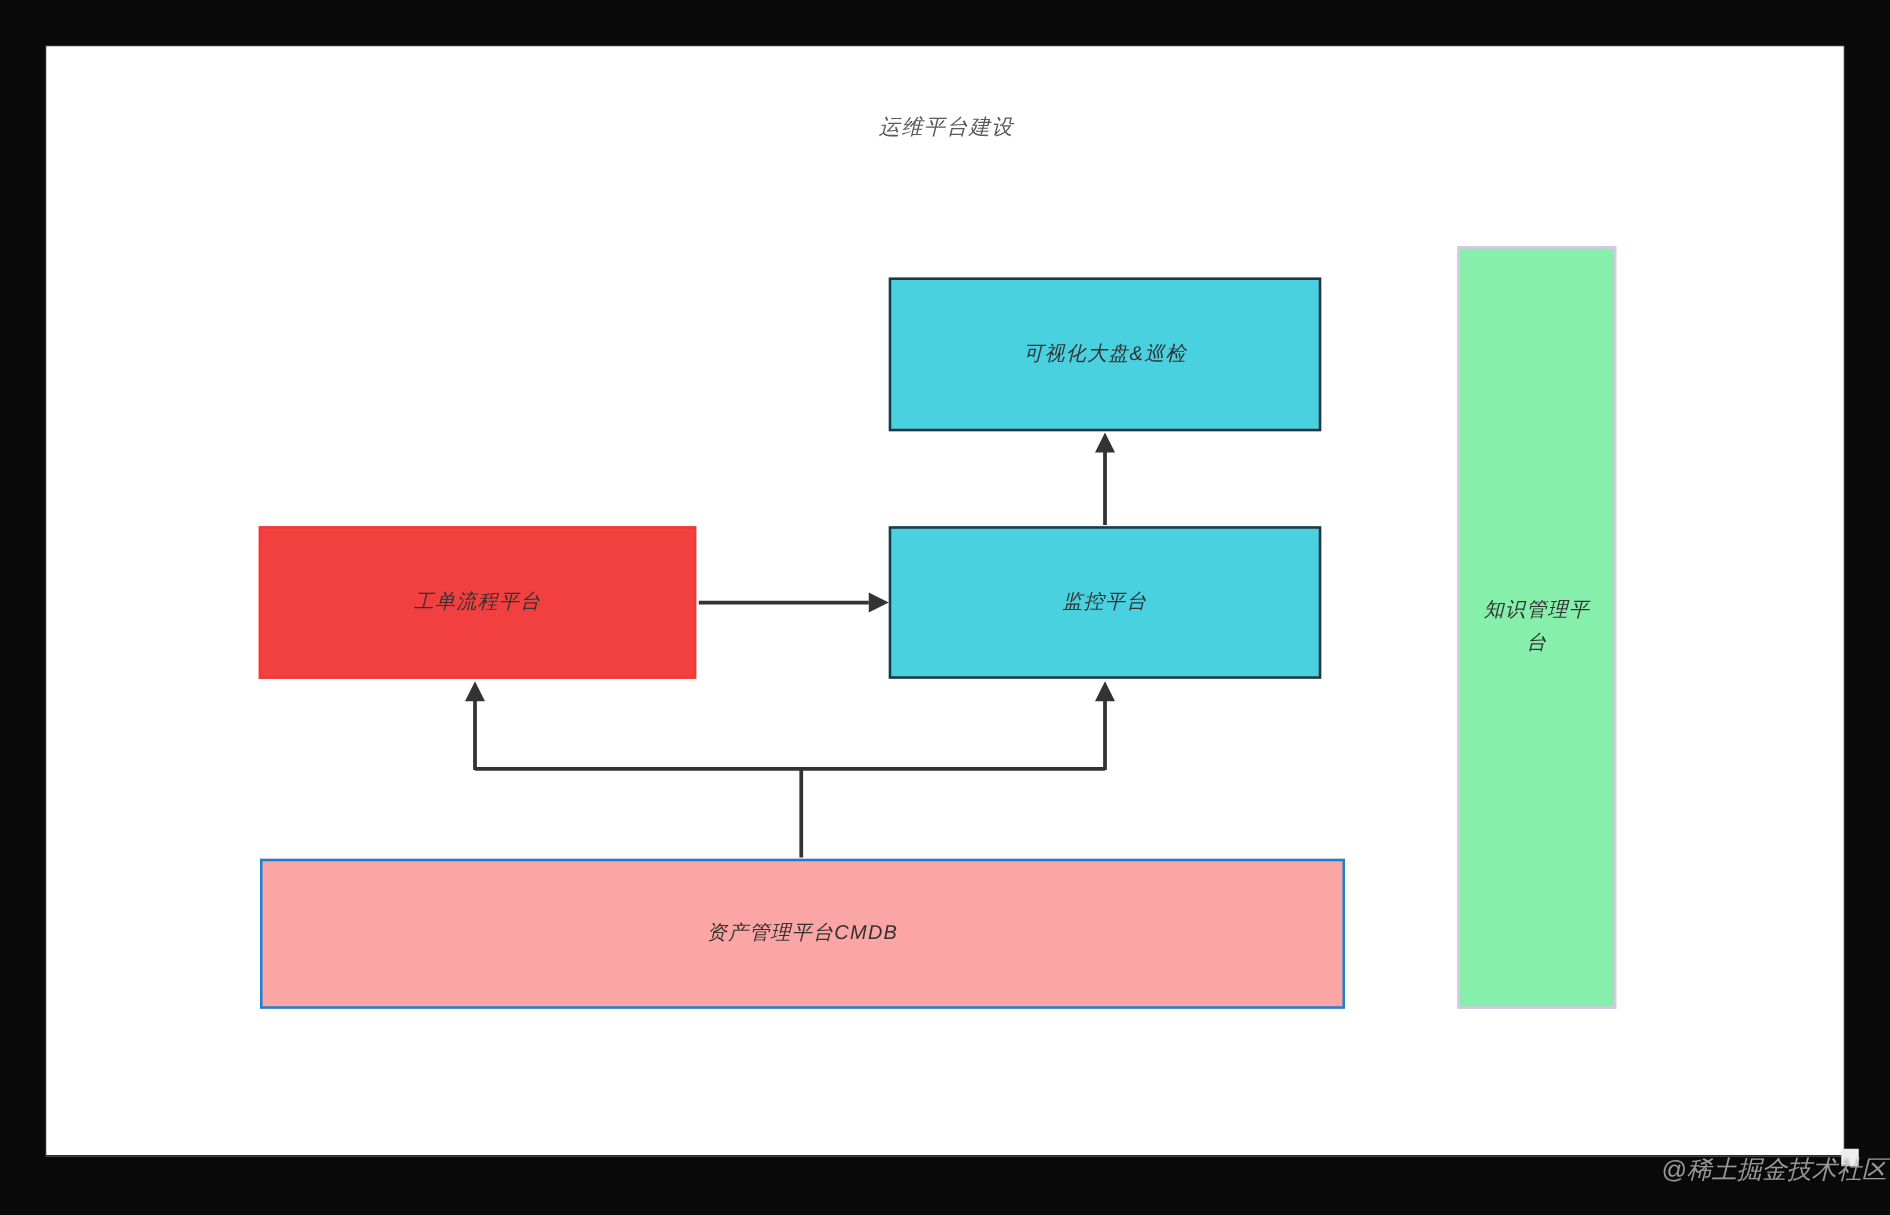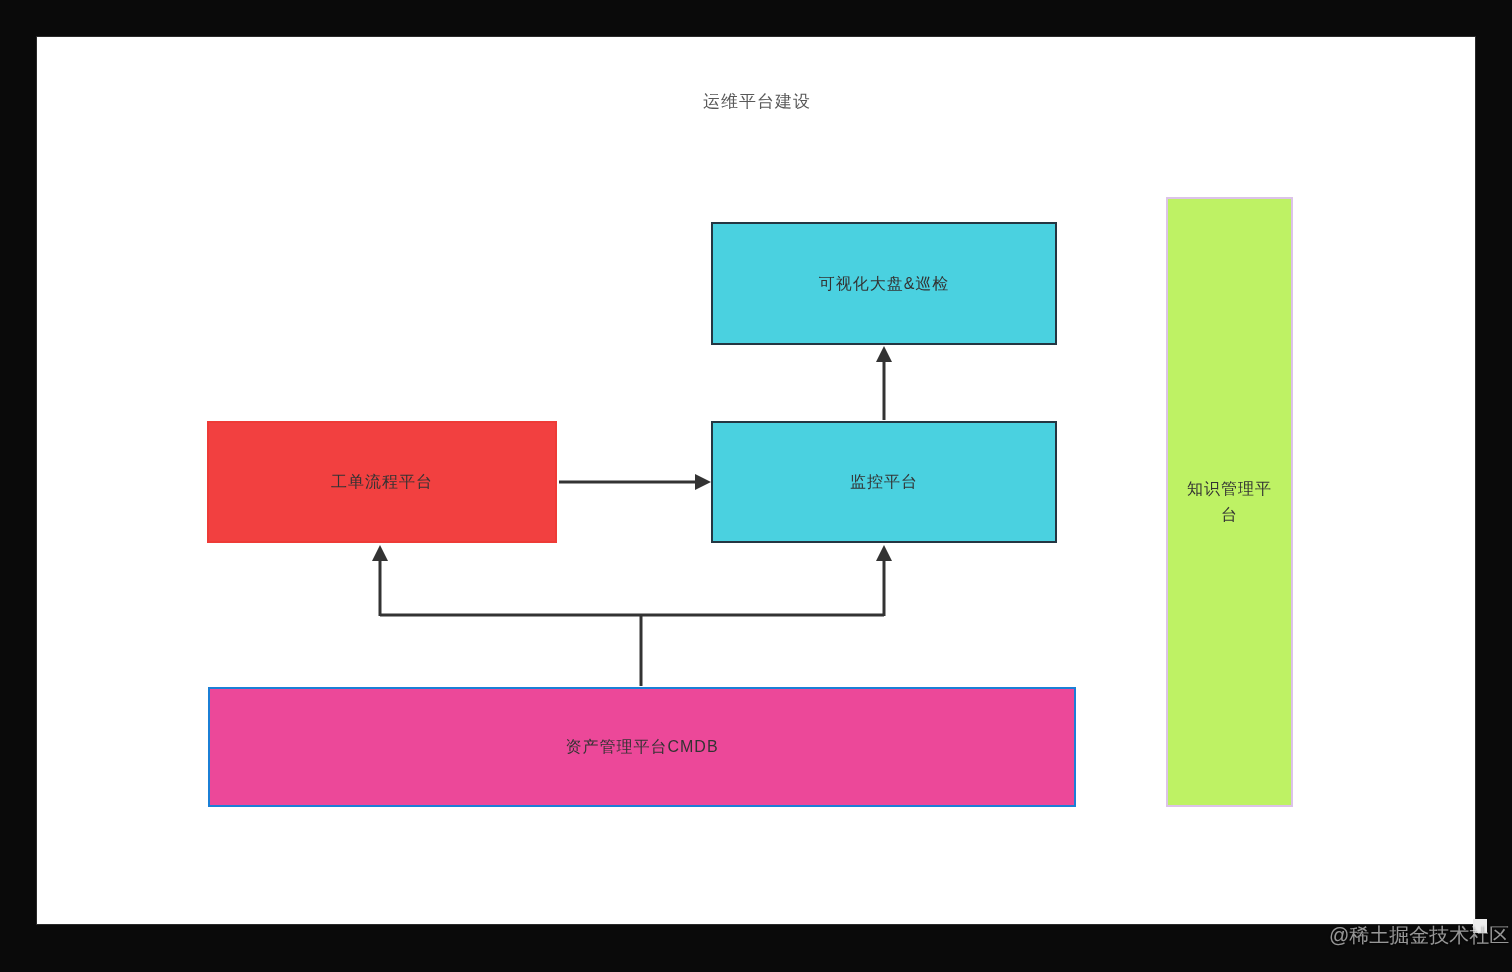--- a/index.html
+++ b/index.html
@@ -6,21 +6,21 @@
     --arrow-color:#333333;
     --title-color:#595959;
     --frame:#0a0a0a;
     --canvas-bg:#ffffff;
     --wm-color:rgba(240,240,240,0.62);
     --node-text:#333333;
   }
   *{margin:0;padding:0;box-sizing:border-box;}
   html,body{width:1512px;height:972px;overflow:hidden;}
   body{background:var(--frame);font-family:"Liberation Sans","DejaVu Sans",sans-serif;}
-  .stage{position:relative;width:1512px;height:972px;}
+  .stage{position:relative;width:1512px;height:972px;font-style:italic;}
   .canvas{
     position:absolute;left:36px;top:36px;width:1440px;height:889px;
     background:var(--canvas-bg);border:1px solid #2a2a2a;
   }
   .diagram-title{
     position:absolute;left:607px;top:90px;width:300px;
     text-align:center;font-size:17px;color:var(--title-color);
     letter-spacing:1px;
   }
   .node{
@@ -85,25 +85,25 @@
   </div>
 
   <div class="node node-monitor" style="background: rgb(74, 209, 224); border-color: rgb(36, 54, 66);">
     <span class="label">监控平台</span>
   </div>
 
   <div class="node node-ticket" style="background: rgb(242, 64, 64); border-color: rgb(238, 59, 55);">
     <span class="label">工单流程平台</span>
   </div>
 
-  <div class="node node-cmdb" style="background: #ec4899; border-color: rgb(27, 127, 214);">
+  <div class="node node-cmdb" style="background: #fca5a5; border-color: rgb(27, 127, 214);">
     <span class="label">资产管理平台CMDB</span>
   </div>
 
-  <div class="node node-knowledge" style="background: #bef264; border-color: rgb(220, 195, 232);">
+  <div class="node node-knowledge" style="background: #86efac; border-color: rgb(220, 195, 232);">
     <span class="label">知识管理平台</span>
   </div>
 
   <div class="corner-handle"></div>
 
   <div class="watermark">@稀土掘金技术社区</div>
 
 </div>
 
 </body></html>

